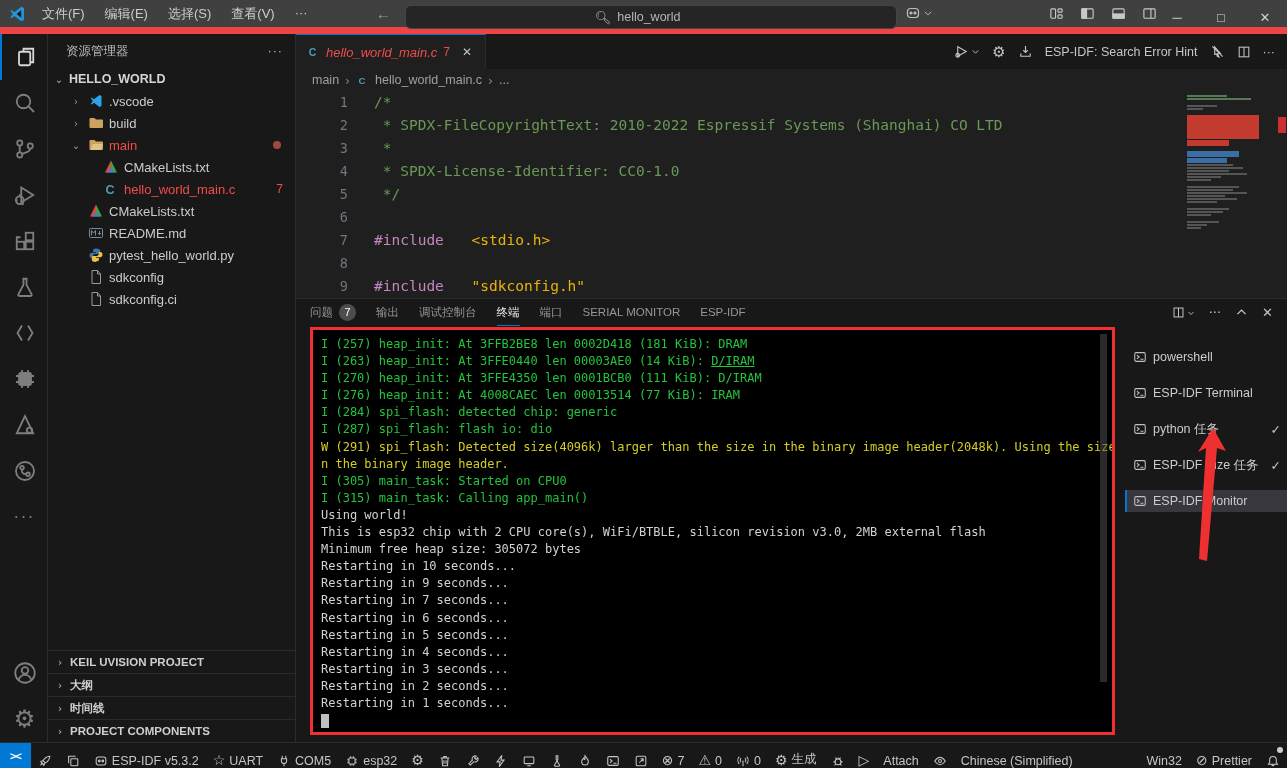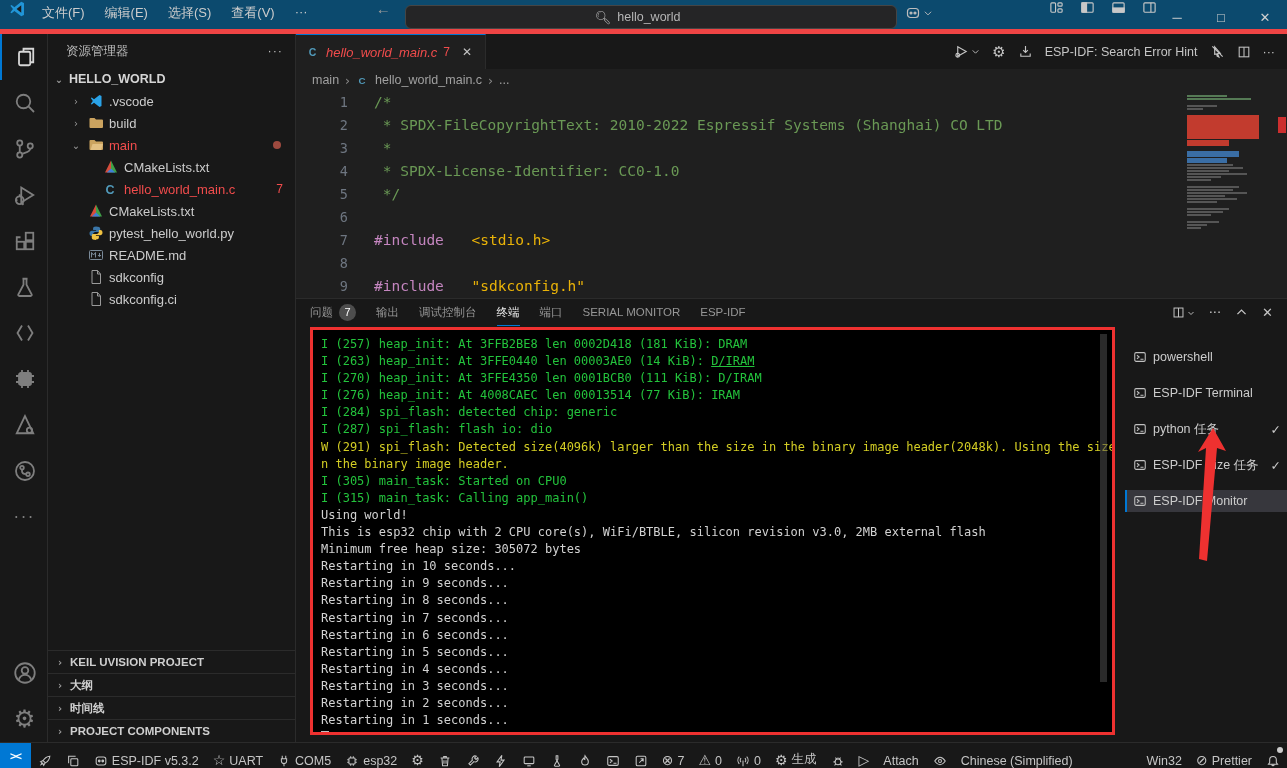--- a/index.html
+++ b/index.html
@@ -1,22 +1,22 @@
 <!DOCTYPE html>
 <html><head>
 <meta charset="utf-8">
 <style>
   * { box-sizing: border-box; margin: 0; padding: 0; }
   html,body { width:1287px; height:768px; overflow:hidden; background:#1f1f1f;
     font-family:"Liberation Sans", sans-serif; color:#cccccc; font-size:13px; }
   .glyph { font-family:"DejaVu Sans", sans-serif; }
 
   
-  .titlebar { height:34px; background:#0c4a6e; border-bottom:5px solid #ef4444;
-    display:flex; position:relative; }
+  .titlebar { height:34px; background:#404040; border-bottom:7px solid #ef4444;
+    display:flex; align-items:center; position:relative; }
   .vscode-logo { width:34px; display:flex; justify-content:center; }
   .menus { display:flex; gap:4px; }
   .menu-item { padding:4px 8px; border-radius:5px; color:#cccccc; font-size:13px; }
   .nav-arrows { display:flex; gap:14px; margin-left:60px; color:#9a9a9a; font-size:15px; }
   .cmd-center { position:absolute; left:405px; top:5px; width:492px; height:24px;
     background:#252526; border:1px solid #454545; border-radius:6px; display:flex;
     align-items:center; justify-content:center; color:#b6b6b6; }
   .cmd-center input { background:transparent; border:none; color:#b6b6b6; font-size:12.5px;
     width:90px; outline:none; font-family:"Liberation Sans",sans-serif; }
   .copilot { position:absolute; left:905px; top:5px; display:flex; align-items:center; gap:2px; color:#bdbdbd;}
@@ -363,36 +363,36 @@
               <path d="M8 1.5l6 12H8z" fill="#3fa047"></path>
               <path d="M3.8 13.5h8.4L8 9.5z" fill="#3f7fd6"></path>
             </svg>
           </span>
           <span>CMakeLists.txt</span>
         </div>
         <div class="tree-row" style="padding-left: 21px;">
           <span class="chev glyph"></span>
           <span class="fic">
             <svg class="ic" width="16" height="16" viewBox="0 0 16 16">
-              <path d="M8 1.5c-2.6 0-2.9 1.2-2.9 2v1.6h3v.7H3.8c-1.3 0-2.3 1-2.3 2.7S2.5 11 3.8 11h1.3V9.3c0-1.2 1-2.2 2.2-2.2h3.4c.9 0 1.5-.7 1.5-1.6V3.5c0-1.3-1.5-2-4.2-2z" fill="#3a76a8"></path>
-              <path d="M8 14.5c2.6 0 2.9-1.2 2.9-2v-1.6h-3v-.7h4.3c1.3 0 2.3-1 2.3-2.7S13.5 5 12.2 5h-1.3v1.7c0 1.2-1 2.2-2.2 2.2H5.3c-.9 0-1.5.7-1.5 1.6v2.5c0 1.3 1.5 2 4.2 2z" fill="#f0c241"></path>
-            </svg>
-          </span>
-          <span>pytest_hello_world.py</span>
-        </div>
-        <div class="tree-row" style="padding-left: 21px;">
-          <span class="chev glyph"></span>
-          <span class="fic">
-            <svg class="ic" width="16" height="16" viewBox="0 0 16 16">
               <rect x="1.5" y="3.5" width="13" height="9" rx="1" fill="none" stroke="#7a8a99"></rect>
               <path d="M3.5 10.5v-5l2 2.5 2-2.5v5" stroke="#7a8a99" fill="none"></path>
               <path d="M11.5 6v3M10 8l1.5 1.7L13 8" stroke="#7a8a99" fill="none"></path>
             </svg>
           </span>
           <span>README.md</span>
+        </div>
+        <div class="tree-row" style="padding-left: 21px;">
+          <span class="chev glyph"></span>
+          <span class="fic">
+            <svg class="ic" width="16" height="16" viewBox="0 0 16 16">
+              <path d="M8 1.5c-2.6 0-2.9 1.2-2.9 2v1.6h3v.7H3.8c-1.3 0-2.3 1-2.3 2.7S2.5 11 3.8 11h1.3V9.3c0-1.2 1-2.2 2.2-2.2h3.4c.9 0 1.5-.7 1.5-1.6V3.5c0-1.3-1.5-2-4.2-2z" fill="#3a76a8"></path>
+              <path d="M8 14.5c2.6 0 2.9-1.2 2.9-2v-1.6h-3v-.7h4.3c1.3 0 2.3-1 2.3-2.7S13.5 5 12.2 5h-1.3v1.7c0 1.2-1 2.2-2.2 2.2H5.3c-.9 0-1.5.7-1.5 1.6v2.5c0 1.3 1.5 2 4.2 2z" fill="#f0c241"></path>
+            </svg>
+          </span>
+          <span>pytest_hello_world.py</span>
         </div>
         <div class="tree-row" style="padding-left: 21px;">
           <span class="chev glyph"></span>
           <span class="fic">
             <svg class="ic" width="16" height="16" viewBox="0 0 16 16">
               <path d="M4 1.5h5.5L12.5 5v9.5H4z" fill="none" stroke="#9a9a9a"></path>
               <path d="M9.5 1.5V5h3" fill="none" stroke="#9a9a9a"></path>
             </svg>
           </span>
           <span>sdkconfig</span>
@@ -615,21 +615,20 @@
               <div class="term-line t-info">I (287) spi_flash: flash io: dio</div>
               <div class="term-line t-warn">W (291) spi_flash: Detected size(4096k) larger than the size in the binary image header(2048k). Using the size i</div>
               <div class="term-line t-warn">n the binary image header.</div>
               <div class="term-line t-info">I (305) main_task: Started on CPU0</div>
               <div class="term-line t-info">I (315) main_task: Calling app_main()</div>
               <div class="term-line t-plain">Using world!</div>
               <div class="term-line t-plain">This is esp32 chip with 2 CPU core(s), WiFi/BTBLE, silicon revision v3.0, 2MB external flash</div>
               <div class="term-line t-plain">Minimum free heap size: 305072 bytes</div>
               <div class="term-line t-plain">Restarting in 10 seconds...</div>
               <div class="term-line t-plain">Restarting in 9 seconds...</div>
-              <div class="term-line t-plain">Restarting in 8 seconds...</div>
               <div class="term-line t-plain">Restarting in 7 seconds...</div>
               <div class="term-line t-plain">Restarting in 6 seconds...</div>
               <div class="term-line t-plain">Restarting in 5 seconds...</div>
               <div class="term-line t-plain">Restarting in 4 seconds...</div>
               <div class="term-line t-plain">Restarting in 3 seconds...</div>
               <div class="term-line t-plain">Restarting in 2 seconds...</div>
               <div class="term-line t-plain">Restarting in 1 seconds...</div>
               <div><span class="term-cursor"></span></div>
             </div>
           <div class="term-scroll" style="right:18px;"></div>

